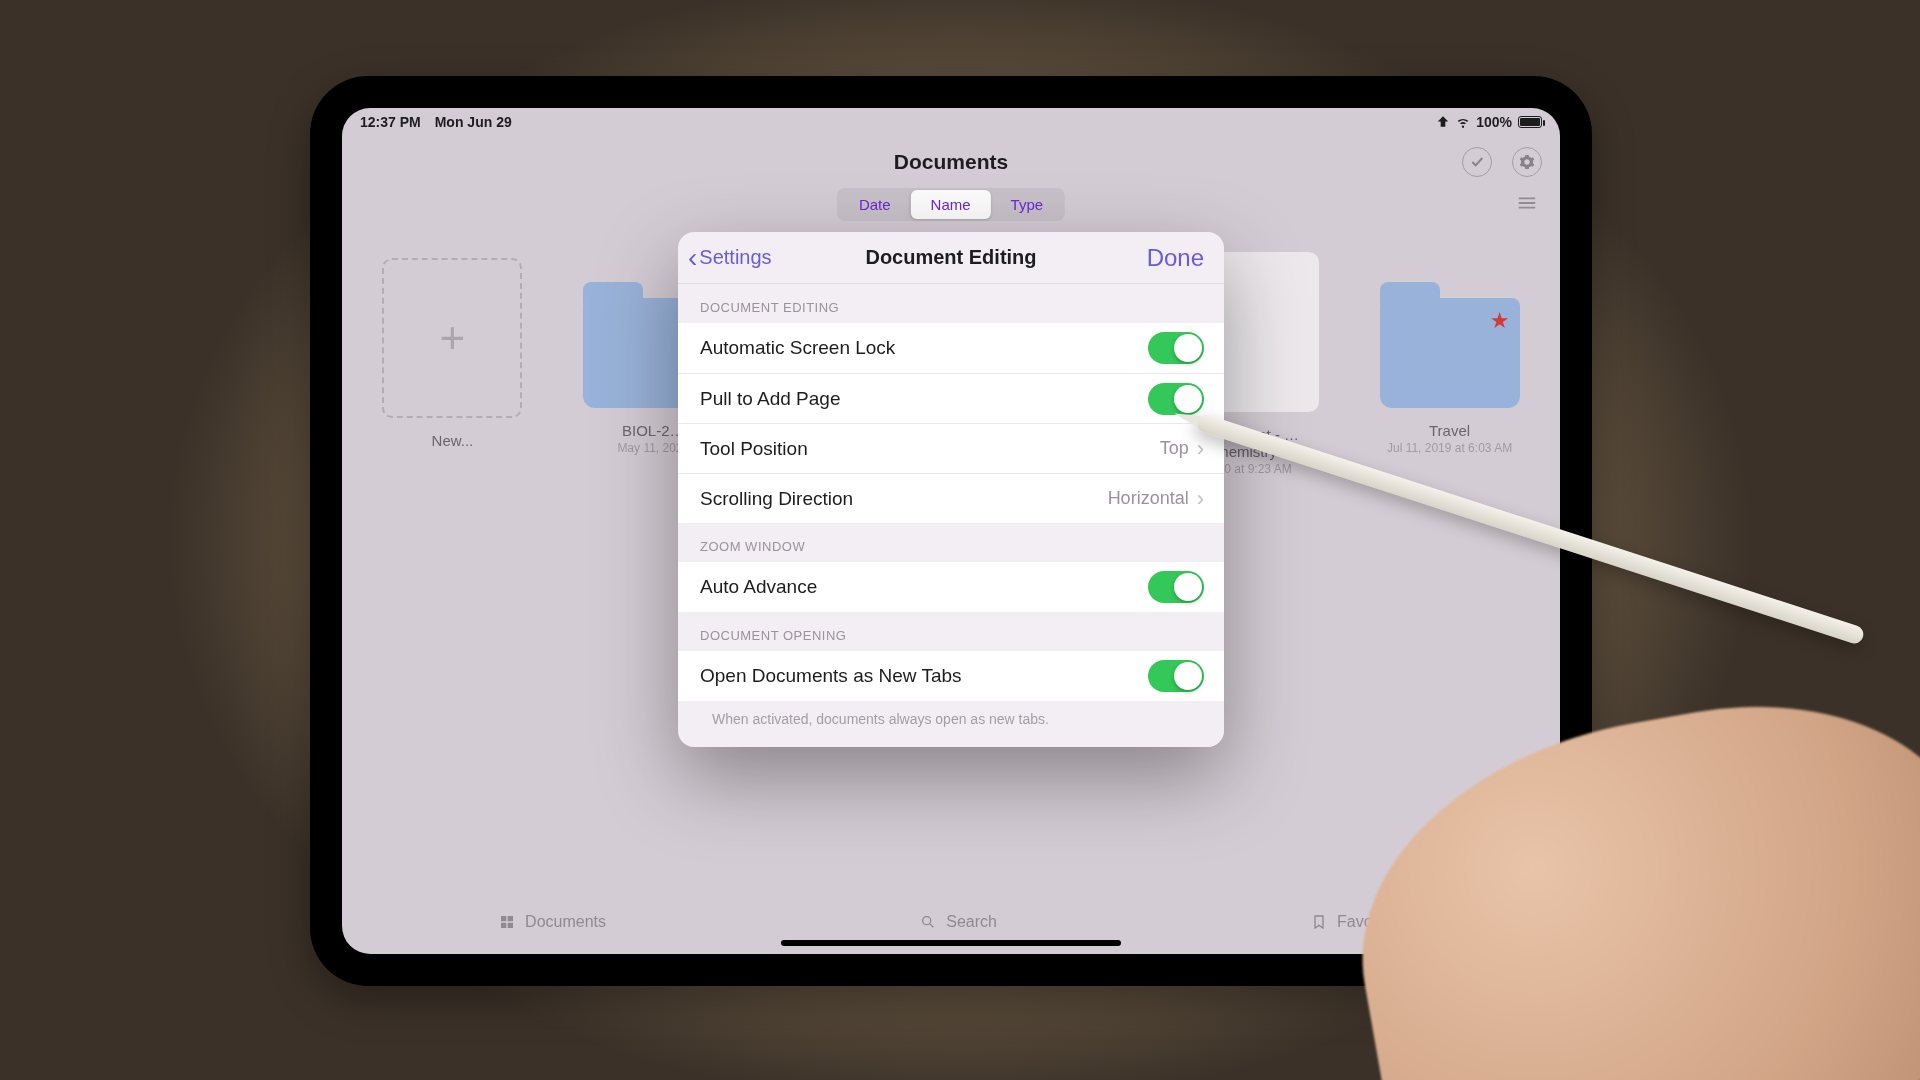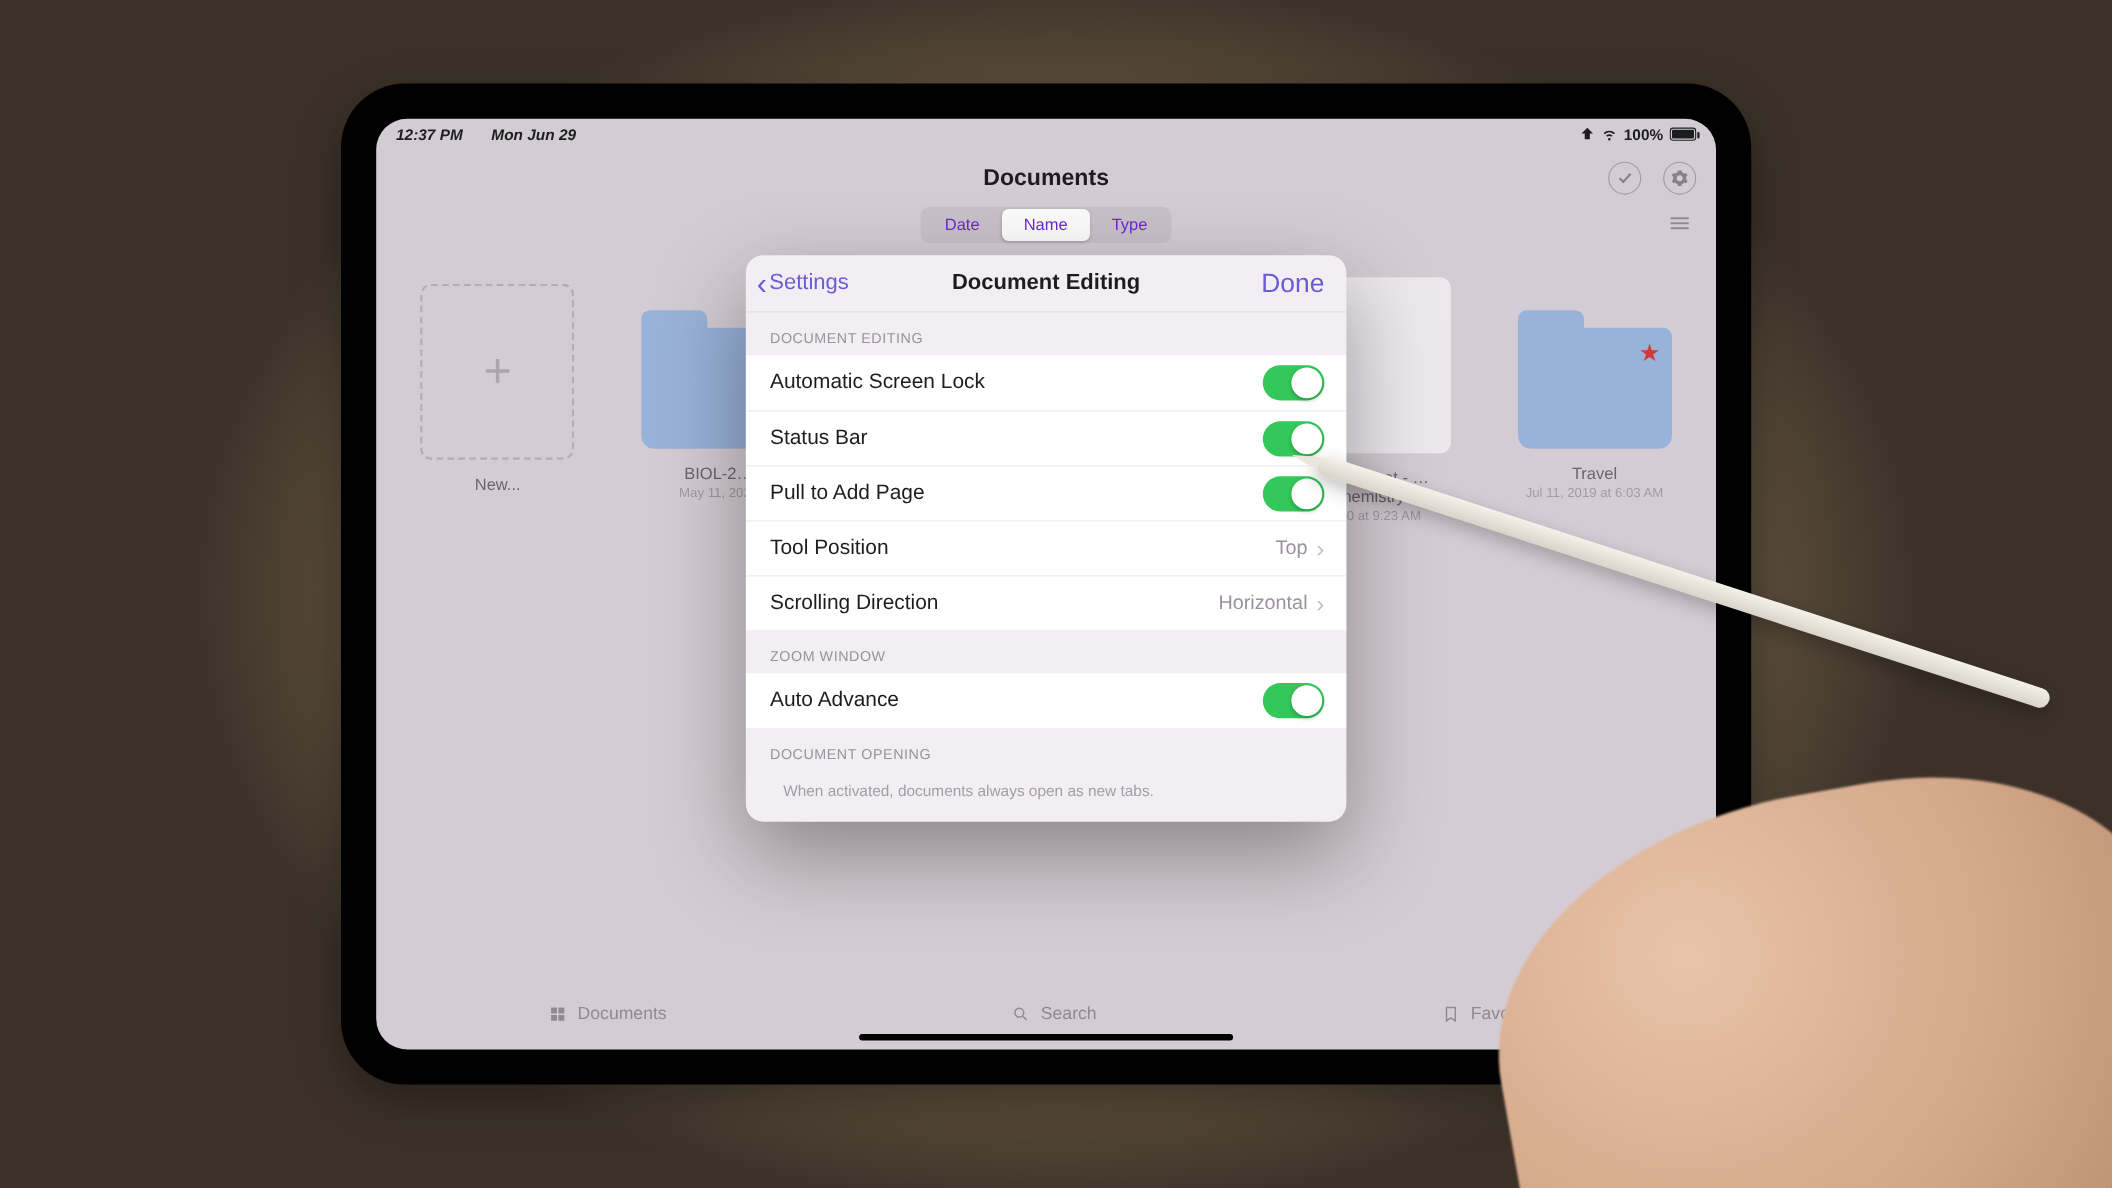--- a/index.html
+++ b/index.html
@@ -30,21 +30,21 @@
   }
 
   
   .statusbar {
     position: absolute; left: 0; right: 0; top: 0;
     height: 28px;
     display: flex; align-items: center;
     padding: 0 18px;
     font-size: 14px; font-weight: 600; color: #1d1d1f;
   }
-  .sb-left { display: flex; gap: 26px; align-items: flex-start; font-style: italic; }
+  .sb-left { display: flex; gap: 14px; align-items: flex-start; }
   .sb-right { margin-left: auto; display: flex; align-items: center; gap: 6px; }
   .battery { width: 24px; height: 12px; border: 1.5px solid #1d1d1f; border-radius: 3px; position: relative; }
   .battery::after { content:""; position:absolute; right:-4px; top:3px; width:2.5px; height:6px; background:#1d1d1f; border-radius:1px; }
   .battery-fill { position:absolute; inset:1px; background:#1d1d1f; border-radius:1px; }
 
   
   .nav { position: absolute; top: 32px; left:0; right:0; height: 44px; display:flex; align-items:center; justify-content:center; }
   .nav-title { font-weight: 700; font-size: 21px; color: #1d1d1f; }
   .nav-actions { position:absolute; right: 18px; top:0; bottom:0; display:flex; align-items:center; gap: 20px; }
   .circle-btn { width: 30px; height:30px; border:1.5px solid #a59ea6; border-radius:50%; display:flex; align-items:center; justify-content:center; color:#8a838b; }
@@ -263,26 +263,20 @@
       <div id="modal-body">
           <div class="section-label">DOCUMENT EDITING</div>
           <div class="cell-group">
             <div class="cell">
               <span>Automatic Screen Lock</span>
               <span class="switch on">
                 <span class="knob"></span>
               </span>
             </div>
             <div class="cell">
-              <span>Status Bar</span>
-              <span class="switch on">
-                <span class="knob"></span>
-              </span>
-            </div>
-            <div class="cell">
               <span>Pull to Add Page</span>
               <span class="switch on">
                 <span class="knob"></span>
               </span>
             </div>
             <div class="cell">
               <span>Tool Position</span>
               <span class="value">Top</span>
               <span class="chevron">›</span>
             </div>
@@ -296,20 +290,26 @@
           <div class="cell-group">
             <div class="cell">
               <span>Auto Advance</span>
               <span class="switch on">
                 <span class="knob"></span>
               </span>
             </div>
           </div>
           <div class="section-label">DOCUMENT OPENING</div>
           <div class="cell-group">
+            <div class="cell">
+              <span>Open Documents as New Tabs</span>
+              <span class="switch on">
+                <span class="knob"></span>
+              </span>
+            </div>
           </div>
         </div>
 
       <div class="footnote">When activated, documents always open as new tabs.</div>
     </div>
 
   </div>
 </div>
 
 <div class="hand"></div>

